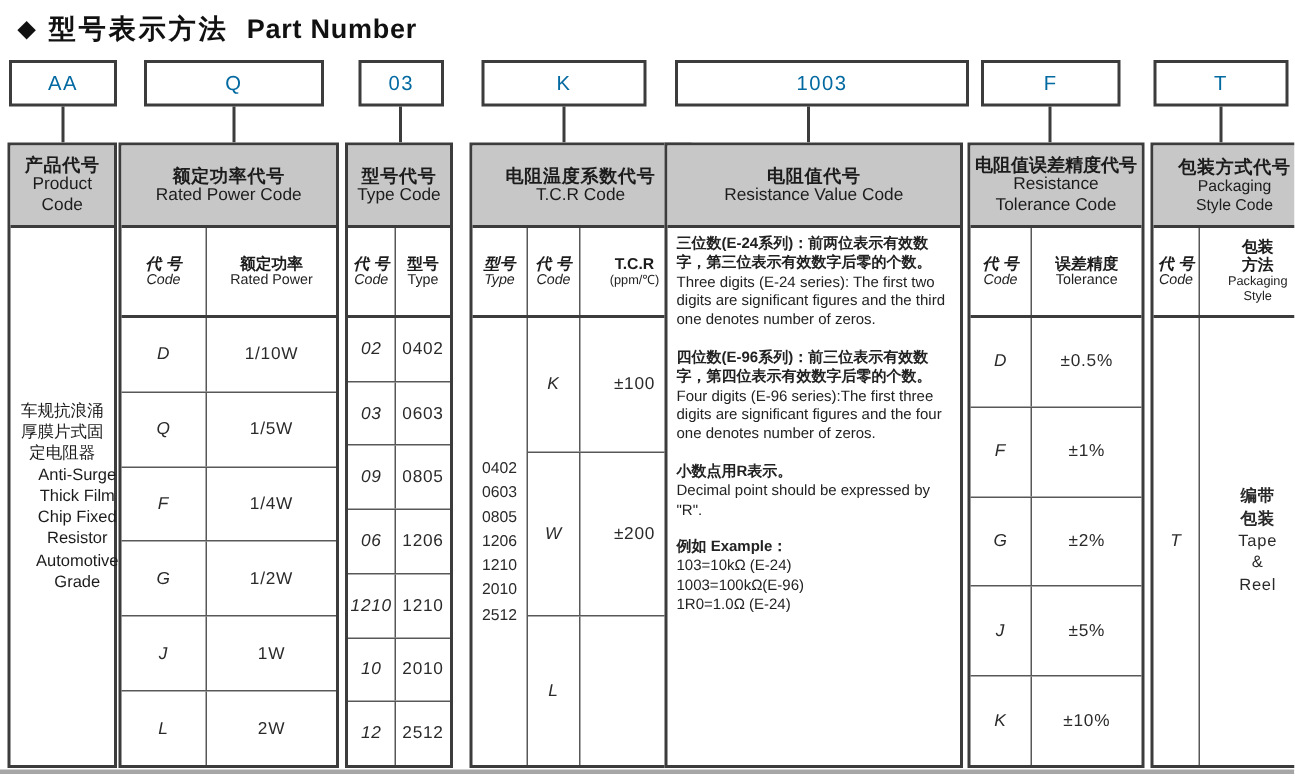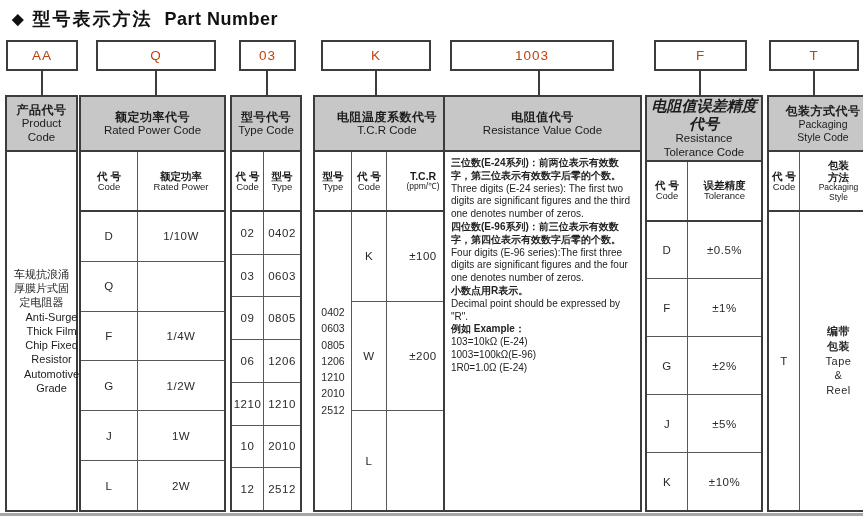--- a/index.html
+++ b/index.html
@@ -8,46 +8,46 @@
   .sheet { position:relative; width:863px; height:519px; background:#ffffff; overflow:hidden; }
 
   
   .title { position:absolute; left:12px; top:7px; font-size:18px; font-weight:bold; color:#111; display:flex; align-items:center; }
   .title .diamond { font-size:15px; margin-right:9px; }
   .title .tzh { letter-spacing:2px; }
   .title .ten { margin-left:12px; letter-spacing:.5px; }
 
   
   .pbox { position:absolute; top:40px; height:31px; border:2px solid #3c3c3c; background:#fff;
-          display:flex; align-items:center; justify-content:center; font-size:13.5px; letter-spacing:1px; color:#c2410c; }
+          display:flex; align-items:center; justify-content:center; font-size:13.5px; letter-spacing:1px; color:#0369a1; }
   .b1{left:6px;width:72px} .b2{left:96px;width:120px} .b3{left:239px;width:57px} .b4{left:321px;width:110px}
-  .b5{left:450px;width:164px} .b6{left:654px;width:93px} .b7{left:769px;width:90px}
+  .b5{left:450px;width:196px} .b6{left:654px;width:93px} .b7{left:769px;width:90px}
 
   
   .conn { position:absolute; top:71px; height:24px; width:0; border-left:2px solid #3c3c3c; }
   .c1{left:41px} .c2{left:155px} .c3{left:266px} .c4{left:375px} .c5{left:538px} .c6{left:699px} .c7{left:813px}
 
   
   .group { position:absolute; top:95px; height:417px; border:2px solid #3c3c3c; background:#fff; display:flex; flex-direction:column; }
   .g1{left:5px;width:73px} .g2{left:79px;width:147px} .g3{left:230px;width:72px} .g4{left:313px;width:148px}
   .g5{left:443px;width:199px} .g6{left:645px;width:118px} .g7{left:767px;width:112px}
 
   .ghead { flex:0 0 55px; background:#c7c7c7; border-bottom:2px solid #3c3c3c;
            display:flex; flex-direction:column; align-items:center; justify-content:center; text-align:center; line-height:1.18; }
   .ghz { font-size:12px; font-weight:bold; letter-spacing:.5px; }
   .ghe { font-size:11.5px; }
-  .g6 .ghz { font-size:15px; letter-spacing:0;font-style:italic; }
+  .g6 .ghz { font-size:12px; letter-spacing:0; }
   .g7 .ghe { font-size:10.5px; }
 
   .subhead { flex:0 0 60px; display:flex; border-bottom:2px solid #3c3c3c; }
   .shcell { display:flex; flex-direction:column; align-items:center; justify-content:center; text-align:center; line-height:1.15; }
   .shz { font-size:10.5px; font-weight:bold; }
   .she { font-size:9.5px; color:#222; }
   .she.tiny { font-size:8.5px; }
-  .brd { border-right:1px solid #585858; }
+  .brd { border-right:1px solid #585858;font-style:italic; }
 
   .rows { flex:1; display:flex; flex-direction:column; }
   .trow { flex:1; display:flex; }
   .trow + .trow { border-top:1px solid #585858; }
   .cell { display:flex; align-items:center; justify-content:center; font-size:11.5px; color:#2a2a2a; letter-spacing:.5px; }
   .grow { flex:1; }
 
   .w57{width:57px} .w32{width:32px} .w37{width:37px} .w35{width:35px} .w41{width:41px} .w31{width:31px}
 
   
@@ -58,21 +58,21 @@
   
   .tcr-body { flex:1; display:flex; }
   .tcr-type { width:37px; border-right:1px solid #585858; display:flex; align-items:center; justify-content:center;
               text-align:center; font-size:10.5px; line-height:1.55; color:#2a2a2a; }
   .tcr-rows { flex:1; display:flex; flex-direction:column; }
   .rk{flex:90} .rw{flex:110} .rl{flex:100}
 
   
   .vbody { flex:1; padding:5px 6px; font-size:10px; line-height:1.28; color:#222; overflow:hidden; }
   .vbody .zh { font-weight:bold; }
-  .vbody .gap { margin-top:0; }
+  .vbody .gap { margin-top:12px; }
 
   .preline { white-space:pre-line; }
 
   
   .bottom-rule { position:absolute; left:0; top:513px; width:863px; height:3px; background:#a6a6a6; }
 </style>
 </head>
 <body>
 
 <div class="sheet">
@@ -133,20 +133,21 @@
         <div class="she">Rated Power</div>
       </div>
     </div>
     <div class="rows">
       <div class="trow">
         <div class="cell w57 brd">D</div>
         <div class="cell grow">1/10W</div>
       </div>
       <div class="trow">
         <div class="cell w57 brd">Q</div>
+        <div class="cell grow">1/5W</div>
       </div>
       <div class="trow">
         <div class="cell w57 brd">F</div>
         <div class="cell grow">1/4W</div>
       </div>
       <div class="trow">
         <div class="cell w57 brd">G</div>
         <div class="cell grow">1/2W</div>
       </div>
       <div class="trow">

